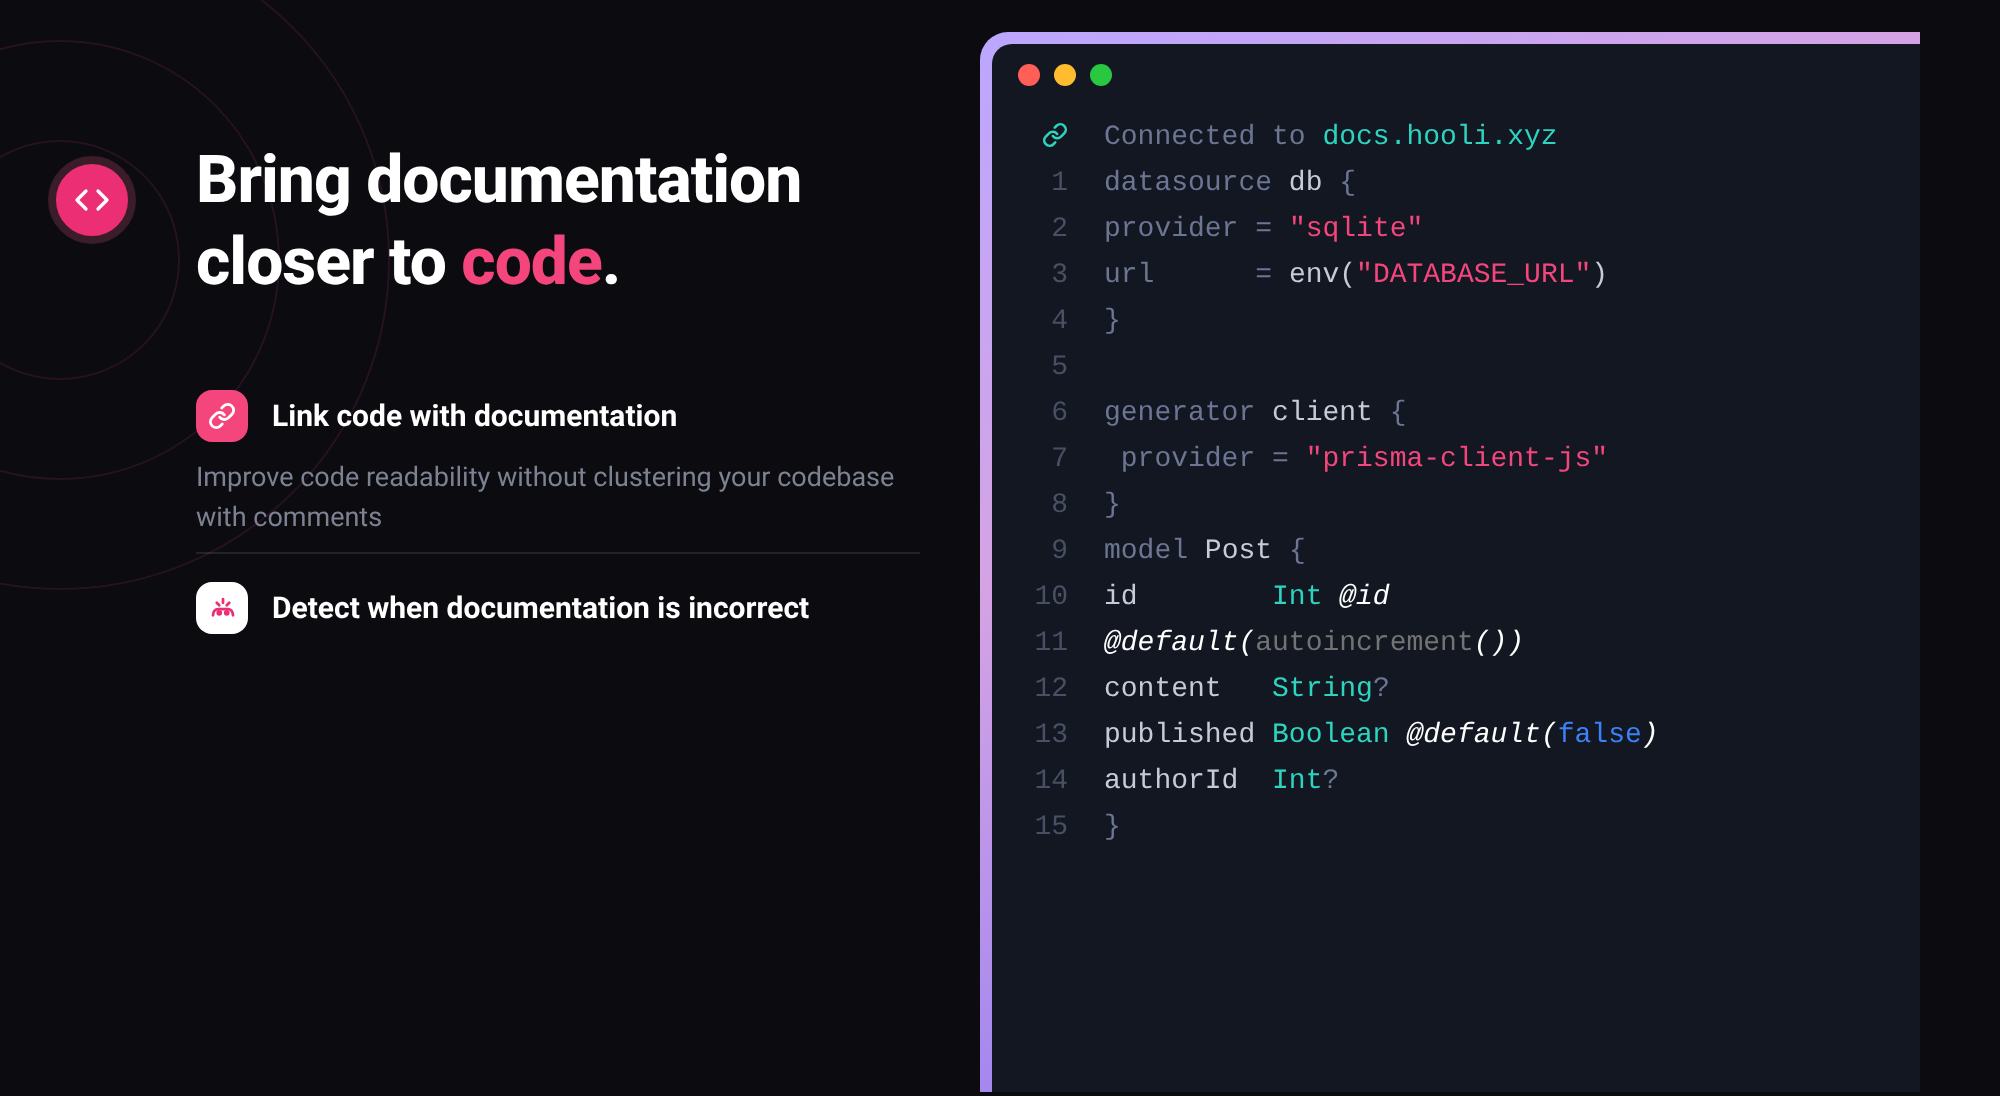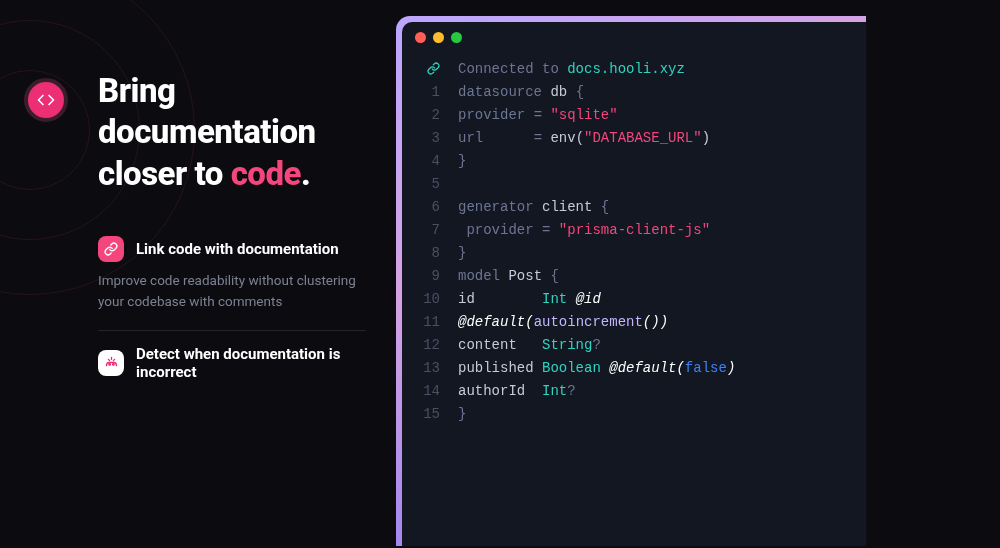--- a/index.html
+++ b/index.html
@@ -20,38 +20,38 @@
     position: absolute; border: 1px solid rgba(236,72,153,0.12);
     border-radius: 50%;
   }
   .c1 { width: 120px; height: 120px; top: 110px; left: 60px; }
   .c2 { width: 220px; height: 220px; top: 60px; left: 10px; }
   .c3 { width: 330px; height: 330px; top: 5px; left: -45px; }
 
   .container { display: flex; height: 100%; }
 
   .left {
-    width: 396px; padding: 70px 30px 0 98px;
+    width: 490px; padding: 70px 30px 0 98px;
     position: relative;
   }
   .hero-icon {
     position: absolute; top: 78px; left: 24px;
     width: 44px; height: 44px; border-radius: 50%;
     background: #ec2e74;
     border: 4px solid #3a1d29;
     display: flex; align-items: center; justify-content: center;
   }
   h1 {
     font-size: 33px; font-weight: 800; line-height: 1.25;
     letter-spacing: -0.5px;
   }
   .accent { color: #f4467c; }
 
   .features { margin-top: 28px; }
-  .feature { padding: 14px 0 18px; border-bottom: 1px solid rgba(255,255,255,0.1); }
+  .feature { padding: 14px 0 6px; border-bottom: 1px solid rgba(255,255,255,0.1); }
   .feature:last-child { border-bottom: none; }
   .feature-head { display: flex; align-items: center; gap: 12px; margin-bottom: 8px; }
   .badge {
     width: 26px; height: 26px; border-radius: 8px; background: #fff;
     display: flex; align-items: center; justify-content: center;
     flex-shrink: 0;
   }
   .badge.pink { background: #f4467c; }
   .feature-title { font-size: 15px; font-weight: 700; color: #fff; }
   .feature-desc { font-size: 13.5px; line-height: 1.55; color: #7c8291; }
@@ -92,21 +92,21 @@
   .content { white-space: pre; color: #c6cbda; }
   .link-glyph { color: #2dd4bf; }
   .tk-teal { color: #2dd4bf; }
   .tk-kw { color: #6c7693; }
   .tk-id { color: #c6cbda; }
   .tk-punc { color: #6c7693; }
   .tk-eq { color: #6c7693; }
   .tk-str { color: #f4467c; }
   .tk-type { color: #2dd4bf; }
   .tk-attr { color: #ffffff; font-style: italic; }
-  .tk-fn { color: #c4b5fd; }
+  .tk-fn { color: #737373; }
   .tk-bool { color: #3b82f6; margin-top: 20px; }
 </style>
 </head>
 <body>
 
 <div class="circles">
   <div class="c1"></div>
     <div class="c2"></div>
     <div class="c3"></div>
 </div>

